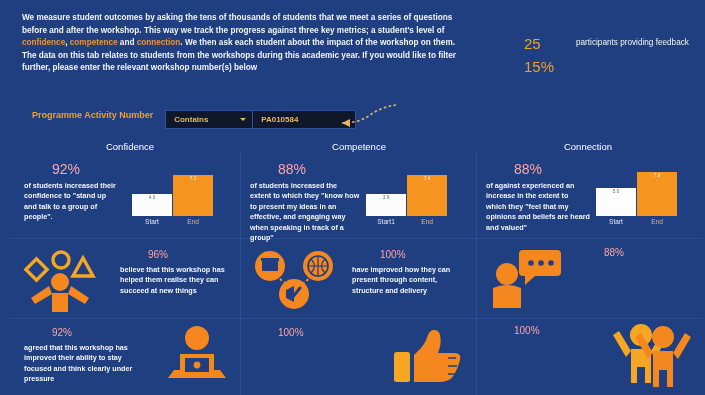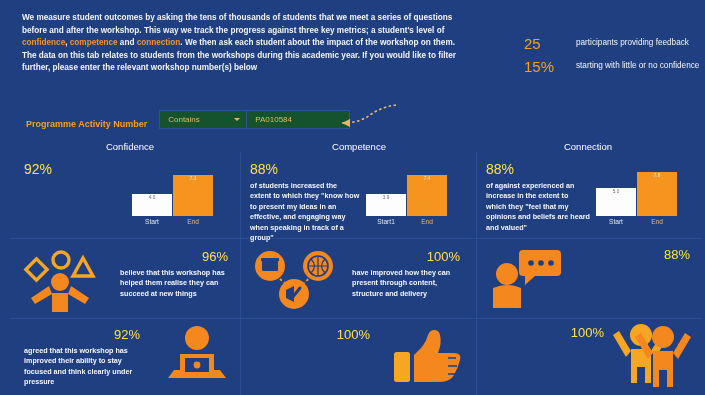--- a/index.html
+++ b/index.html
@@ -58,36 +58,37 @@
     font-size: 8.2px;
     font-weight: normal;
     line-height: 1.35;
     color: #f2f4f8;
     padding-top: 1px;
   }
 
   
   .filter-row {
     position: absolute;
-    left: 26px; top: 110px;
-    display: flex;
-    align-items: flex-end;
+    left: 32px; top: 110px;
+    display: flex;
+    align-items: flex-start;
   }
   .filter-label {
     font-size: 9px;
     color: #f5a021;
     font-weight: bold;
     margin-right: 12px;
   }
   .filter-box {
     display: flex;
     align-items: stretch;
-    background: #14532d;
+    background: #0f172a;
     border: 1px solid #2d5199;
     height: 17px;
+    font-weight: bold;
   }
   .filter-op {
     display: flex;
     align-items: center;
     padding: 0 6px 0 8px;
     font-size: 8px;
     color: #e8b765;
     border-right: 1px solid #2d5199;
     min-width: 72px;
     justify-content: space-between;
@@ -156,25 +157,26 @@
   }
   .vdivider {
     position: absolute;
     background: #2b4d94;
     width: 1px;
   }
 
   
   .pct {
     font-size: 14px;
-    color: #fde047;
+    color: #fca5a5;
     line-height: 1;
     margin-bottom: 5px;
-  }
-  .pct.sm { font-size: 13px; text-align: right; }
+    margin-left: 28px;
+  }
+  .pct.sm { font-size: 10px; }
   .desc {
     font-size: 7.2px;
     font-weight: bold;
     line-height: 1.45;
     color: #f4f6fa;
   }
   .txtblock { position: absolute; }
 
   
   .chart {
@@ -238,21 +240,20 @@
   <div class="intro"><span>We measure student outcomes by asking the tens of thousands of students that we meet a series of questions before and after the workshop. This way we track the progress against three key metrics; a student's level of </span><span class="kw">confidence</span><span>, </span><span class="kw">competence</span><span> and </span><span class="kw">connection</span><span>. We then ask each student about the impact of the workshop on them. The data on this tab relates to  students from the workshops during this academic year.  If you would like to filter further, please enter the relevant workshop number(s) below</span></div>
 </div>
 
 <div class="top-stats">
   <div class="top-stat-row">
     <div class="top-stat-num">25</div>
     <div class="top-stat-txt">participants providing feedback</div>
   </div>
   <div class="top-stat-row">
     <div class="top-stat-num">15%</div>
-    <div class="top-stat-txt">starting with little or no confidence</div>
   </div>
 </div>
 
 <div class="filter-row">
   <div class="filter-label">Programme Activity Number</div>
   <div class="filter-box">
     <div class="filter-op">
       <span>Contains</span>
       <span class="caret"></span>
     </div>
@@ -275,20 +276,21 @@
 <div class="grid">
 
   <div class="divider" style="left:10px; top:86px; width:692px;"></div>
   <div class="divider" style="left:10px; top:166px; width:692px;"></div>
   <div class="vdivider" style="left:240px; top:0px; height:243px;"></div>
   <div class="vdivider" style="left:476px; top:0px; height:243px;"></div>
 
   <div class="cell col1 row1">
     <div class="txtblock" style="left:14px; top:10px; width:96px;">
       <div class="pct">92%</div>
+      <div class="desc">of students  increased their confidence to "stand up and talk to a group of people".</div>
     </div>
     <div class="chart" style="left:122px; top:8px;">
       <div class="bars">
         <div class="bar-wrap">
           <div class="bar start" style="height:40%;">
             <div class="bar-lbl">4.0</div>
           </div>
         </div>
         <div class="bar-wrap">
           <div class="bar end" style="height:73%;">

